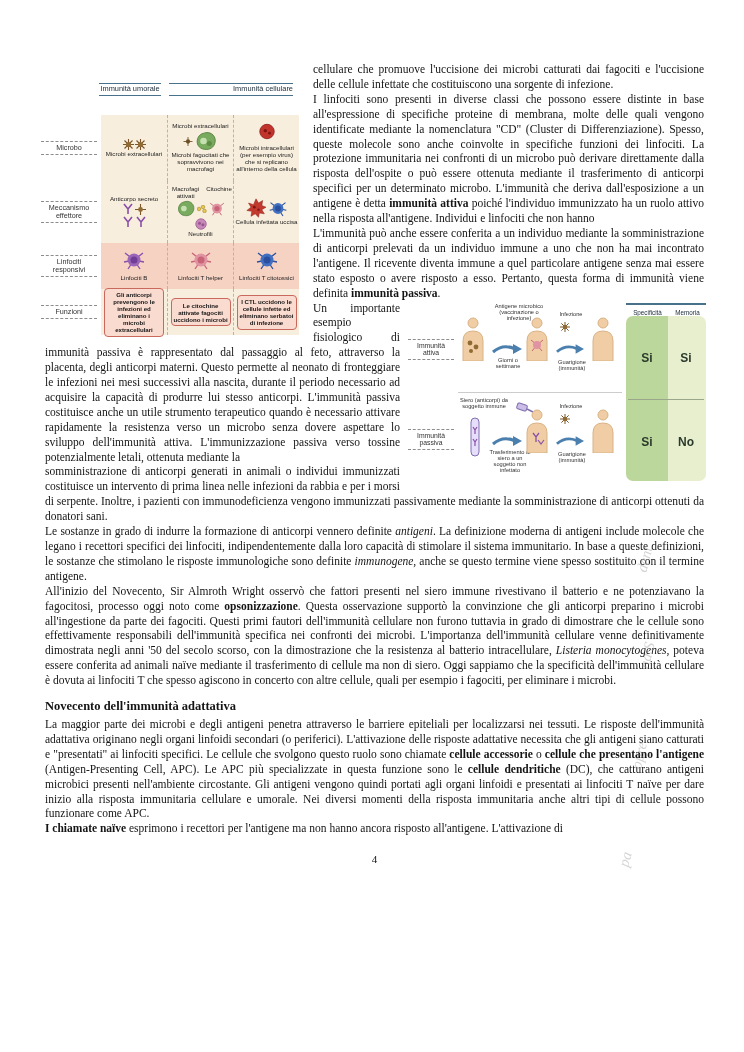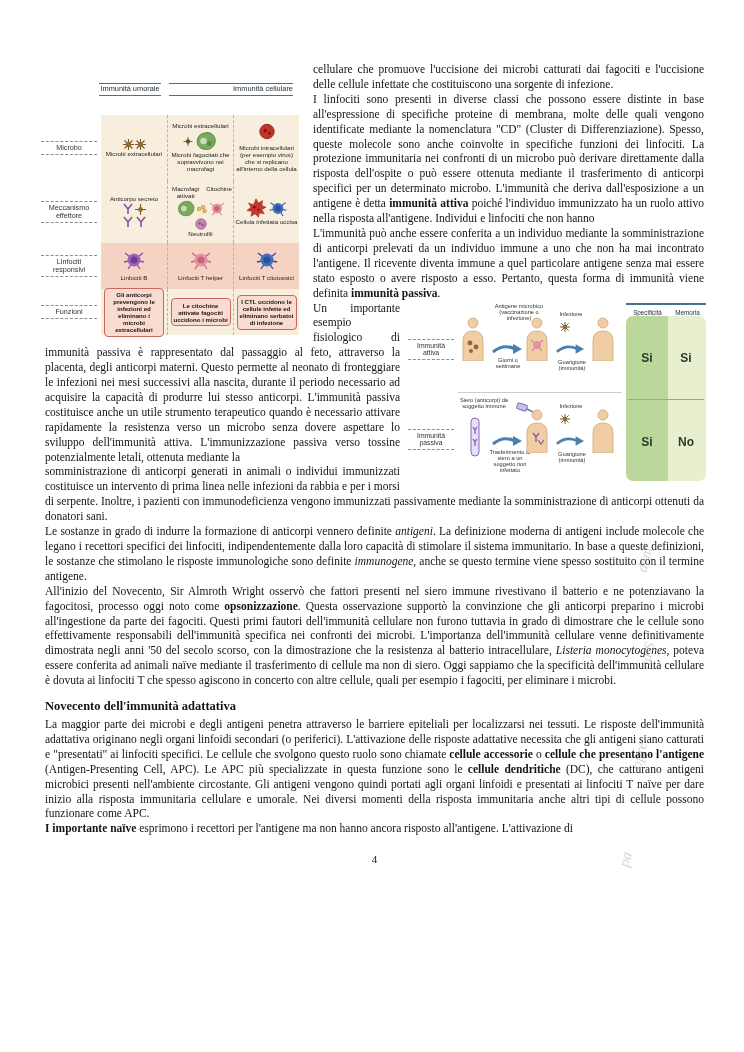--- a/index.html
+++ b/index.html
@@ -374,21 +374,21 @@
 
   <p><span>Le sostanze in grado di indurre la formazione di anticorpi vennero definite </span><span class="i">antigeni</span><span>. La definizione moderna di antigeni include molecole che legano i recettori specifici dei linfociti, indipendentemente dalla loro capacità di stimolare il sistema immunitario. In base a queste definizioni, le sostanze che stimolano le risposte immunologiche sono definite </span><span class="i">immunogene</span><span>, anche se questo termine viene spesso sostituito con il termine antigene.</span></p>
 
   <p><span>All'inizio del Novecento, Sir Almroth Wright osservò che fattori presenti nel siero immune rivestivano il batterio e ne potenziavano la fagocitosi, processo oggi noto come </span><span class="b">opsonizzazione</span><span>. Questa osservazione supportò la convinzione che gli anticorpi preparino i microbi all'ingestione da parte dei fagociti. Questi primi fautori dell'immunità cellulare non furono tuttavia in grado di dimostrare che le cellule sono effettivamente responsabili dell'immunità specifica nei confronti dei microbi. L'importanza dell'immunità cellulare venne definitivamente dimostrata negli anni '50 del secolo scorso, con la dimostrazione che la resistenza al batterio intracellulare, </span><span class="i">Listeria monocytogenes</span><span>, poteva essere conferita ad animali naïve mediante il trasferimento di cellule ma non di siero. Oggi sappiamo che la specificità dell'immunità cellulare è dovuta ai linfociti T che spesso agiscono in concerto con altre cellule, quali per esempio i fagociti, per eliminare i microbi.</span></p>
 
   <h2 class="hd">Novecento dell'immunità adattativa</h2>
 
 
   <p><span>La maggior parte dei microbi e degli antigeni penetra attraverso le barriere epiteliali per localizzarsi nei tessuti. Le risposte dell'immunità adattativa originano negli organi linfoidi secondari (o periferici). L'attivazione delle risposte adattative necessita che gli antigeni siano catturati e "presentati" ai linfociti specifici. Le cellule che svolgono questo ruolo sono chiamate </span><span class="b">cellule accessorie</span><span> o </span><span class="b">cellule che presentano l'antigene</span><span> (Antigen-Presenting Cell, APC). Le APC più specializzate in questa funzione sono le </span><span class="b">cellule dendritiche</span><span> (DC), che catturano antigeni microbici presenti nell'ambiente circostante. Gli antigeni vengono quindi portati agli organi linfoidi e presentati ai linfociti T naïve per dare inizio alla risposta immunitaria cellulare e umorale. Nei diversi momenti della risposta immunitaria anche altri tipi di cellule possono funzionare come APC.</span></p>
 
-  <p><span class="b">I importante naïve</span><span> esprimono i recettori per l'antigene ma non hanno ancora risposto all'antigene. L'attivazione di</span></p>
+  <p><span class="b">I chiamate naïve</span><span> esprimono i recettori per l'antigene ma non hanno ancora risposto all'antigene. L'attivazione di</span></p>
 
   <div class="pagenum">4</div>
 
   <div class="wm" style="left:632px;top:552px;">dent</div>
   <div class="wm" style="left:634px;top:648px;">na S</div>
   <div class="wm" style="left:626px;top:748px;">opre</div>
   <div class="wm" style="left:618px;top:852px;">pa</div>
 
 </div>
 

